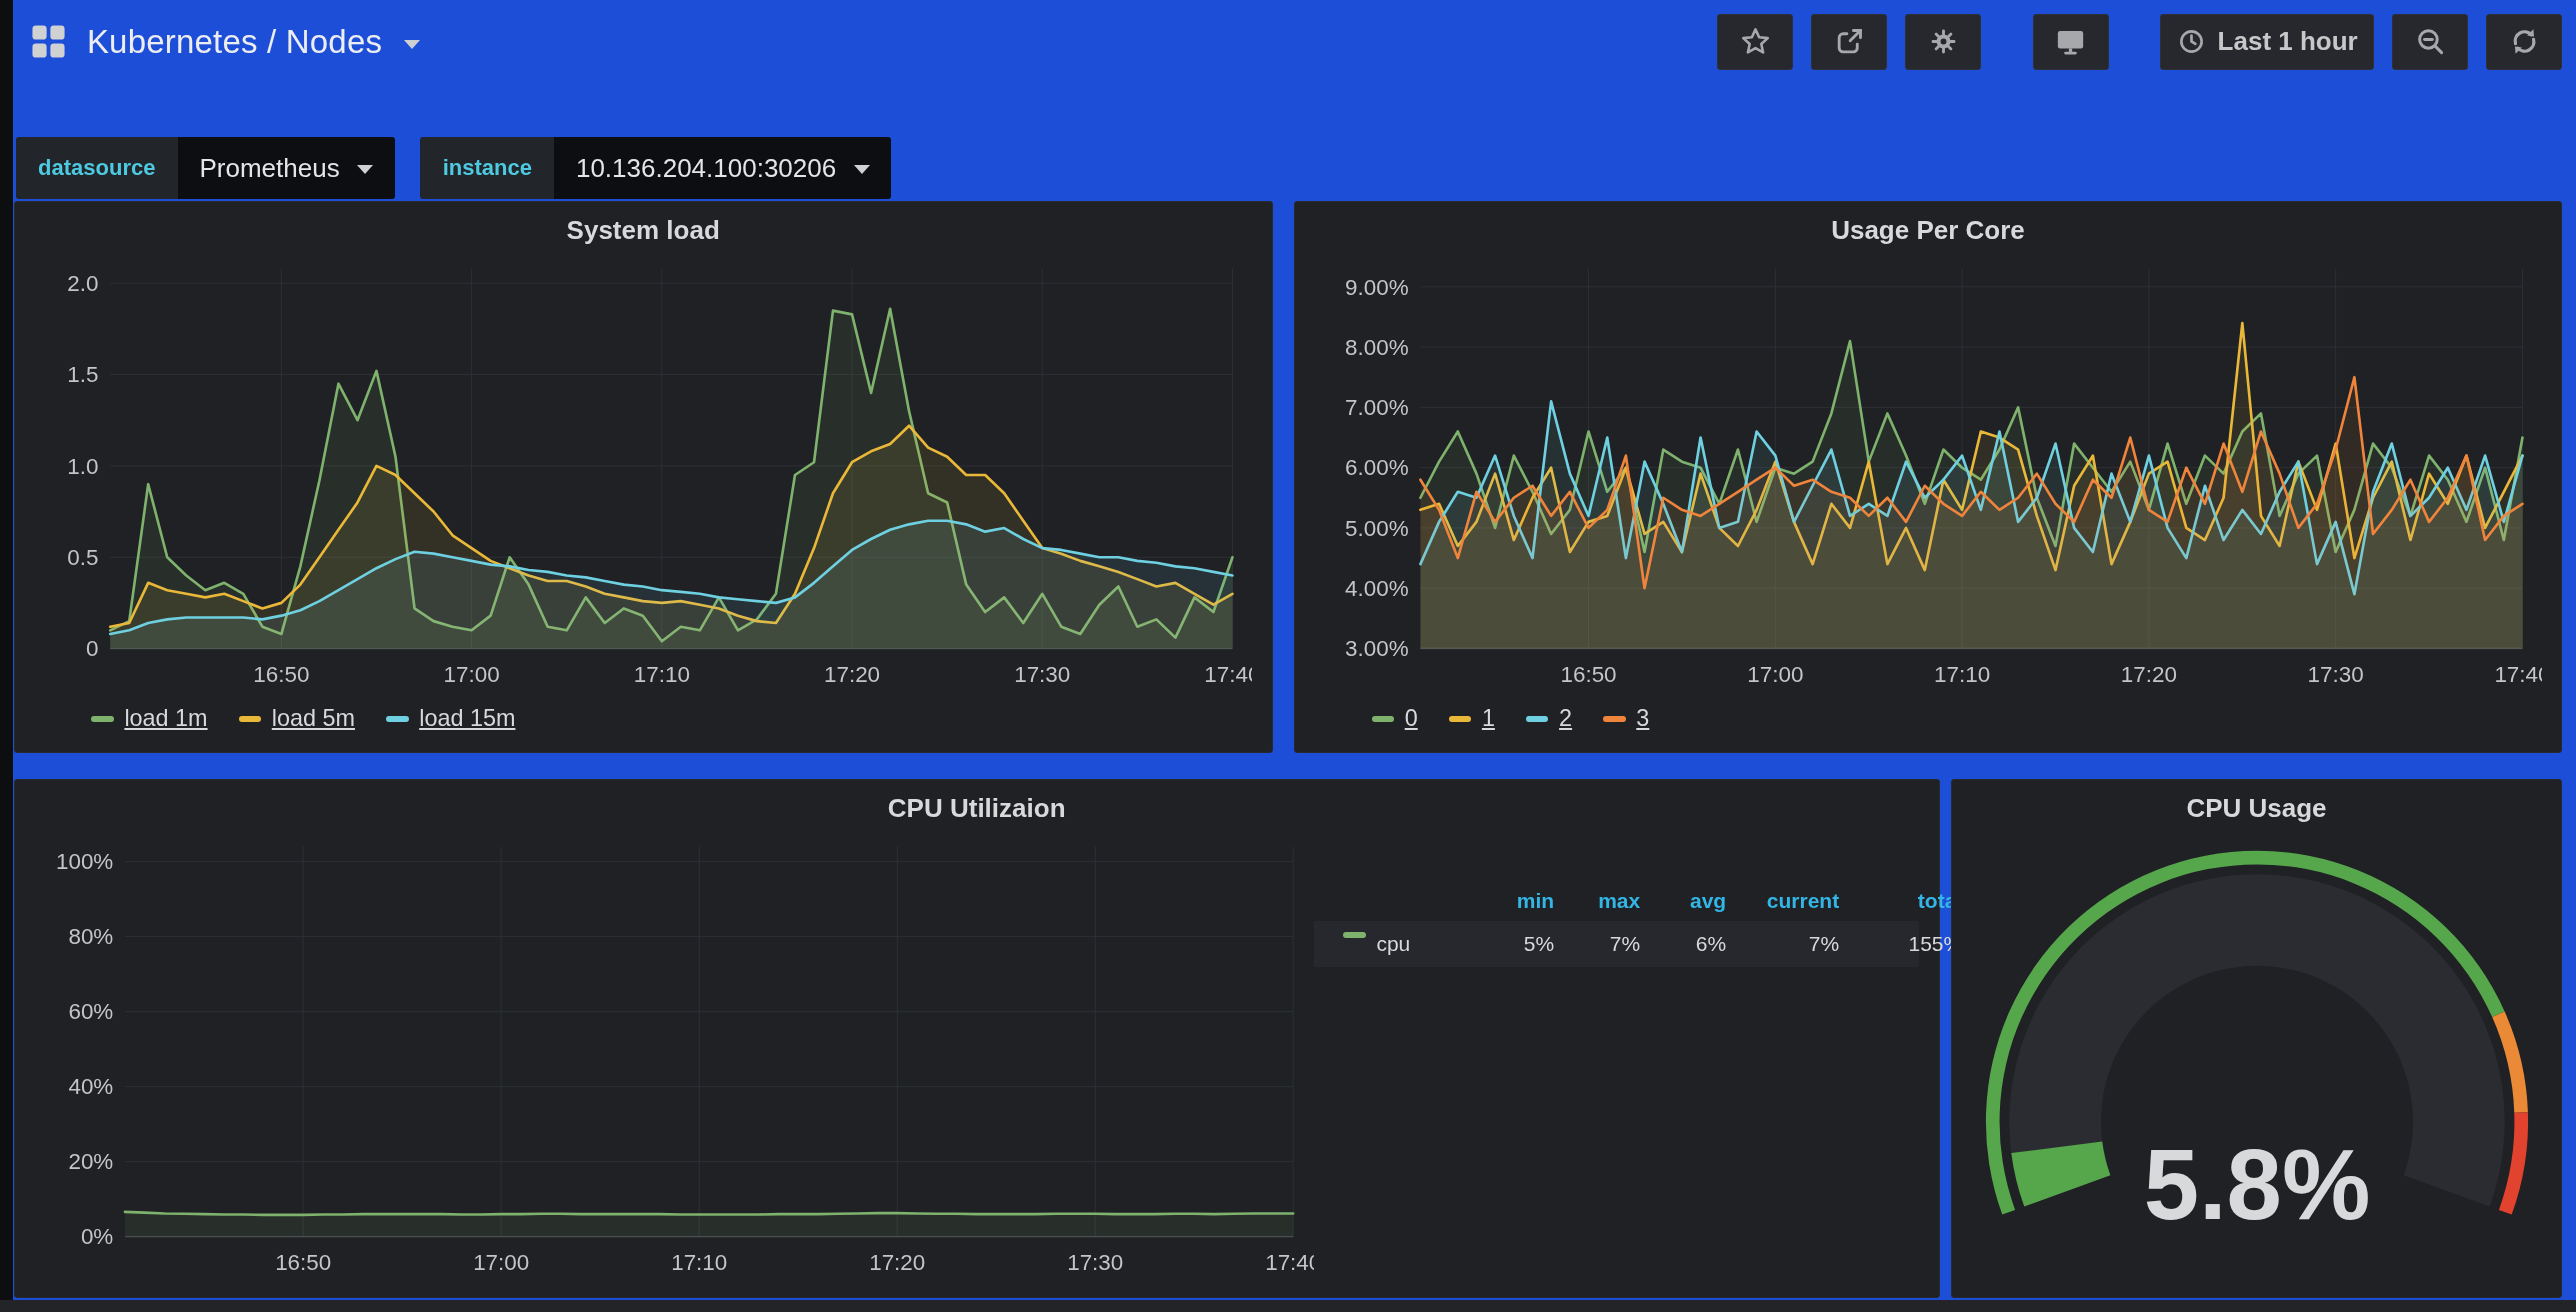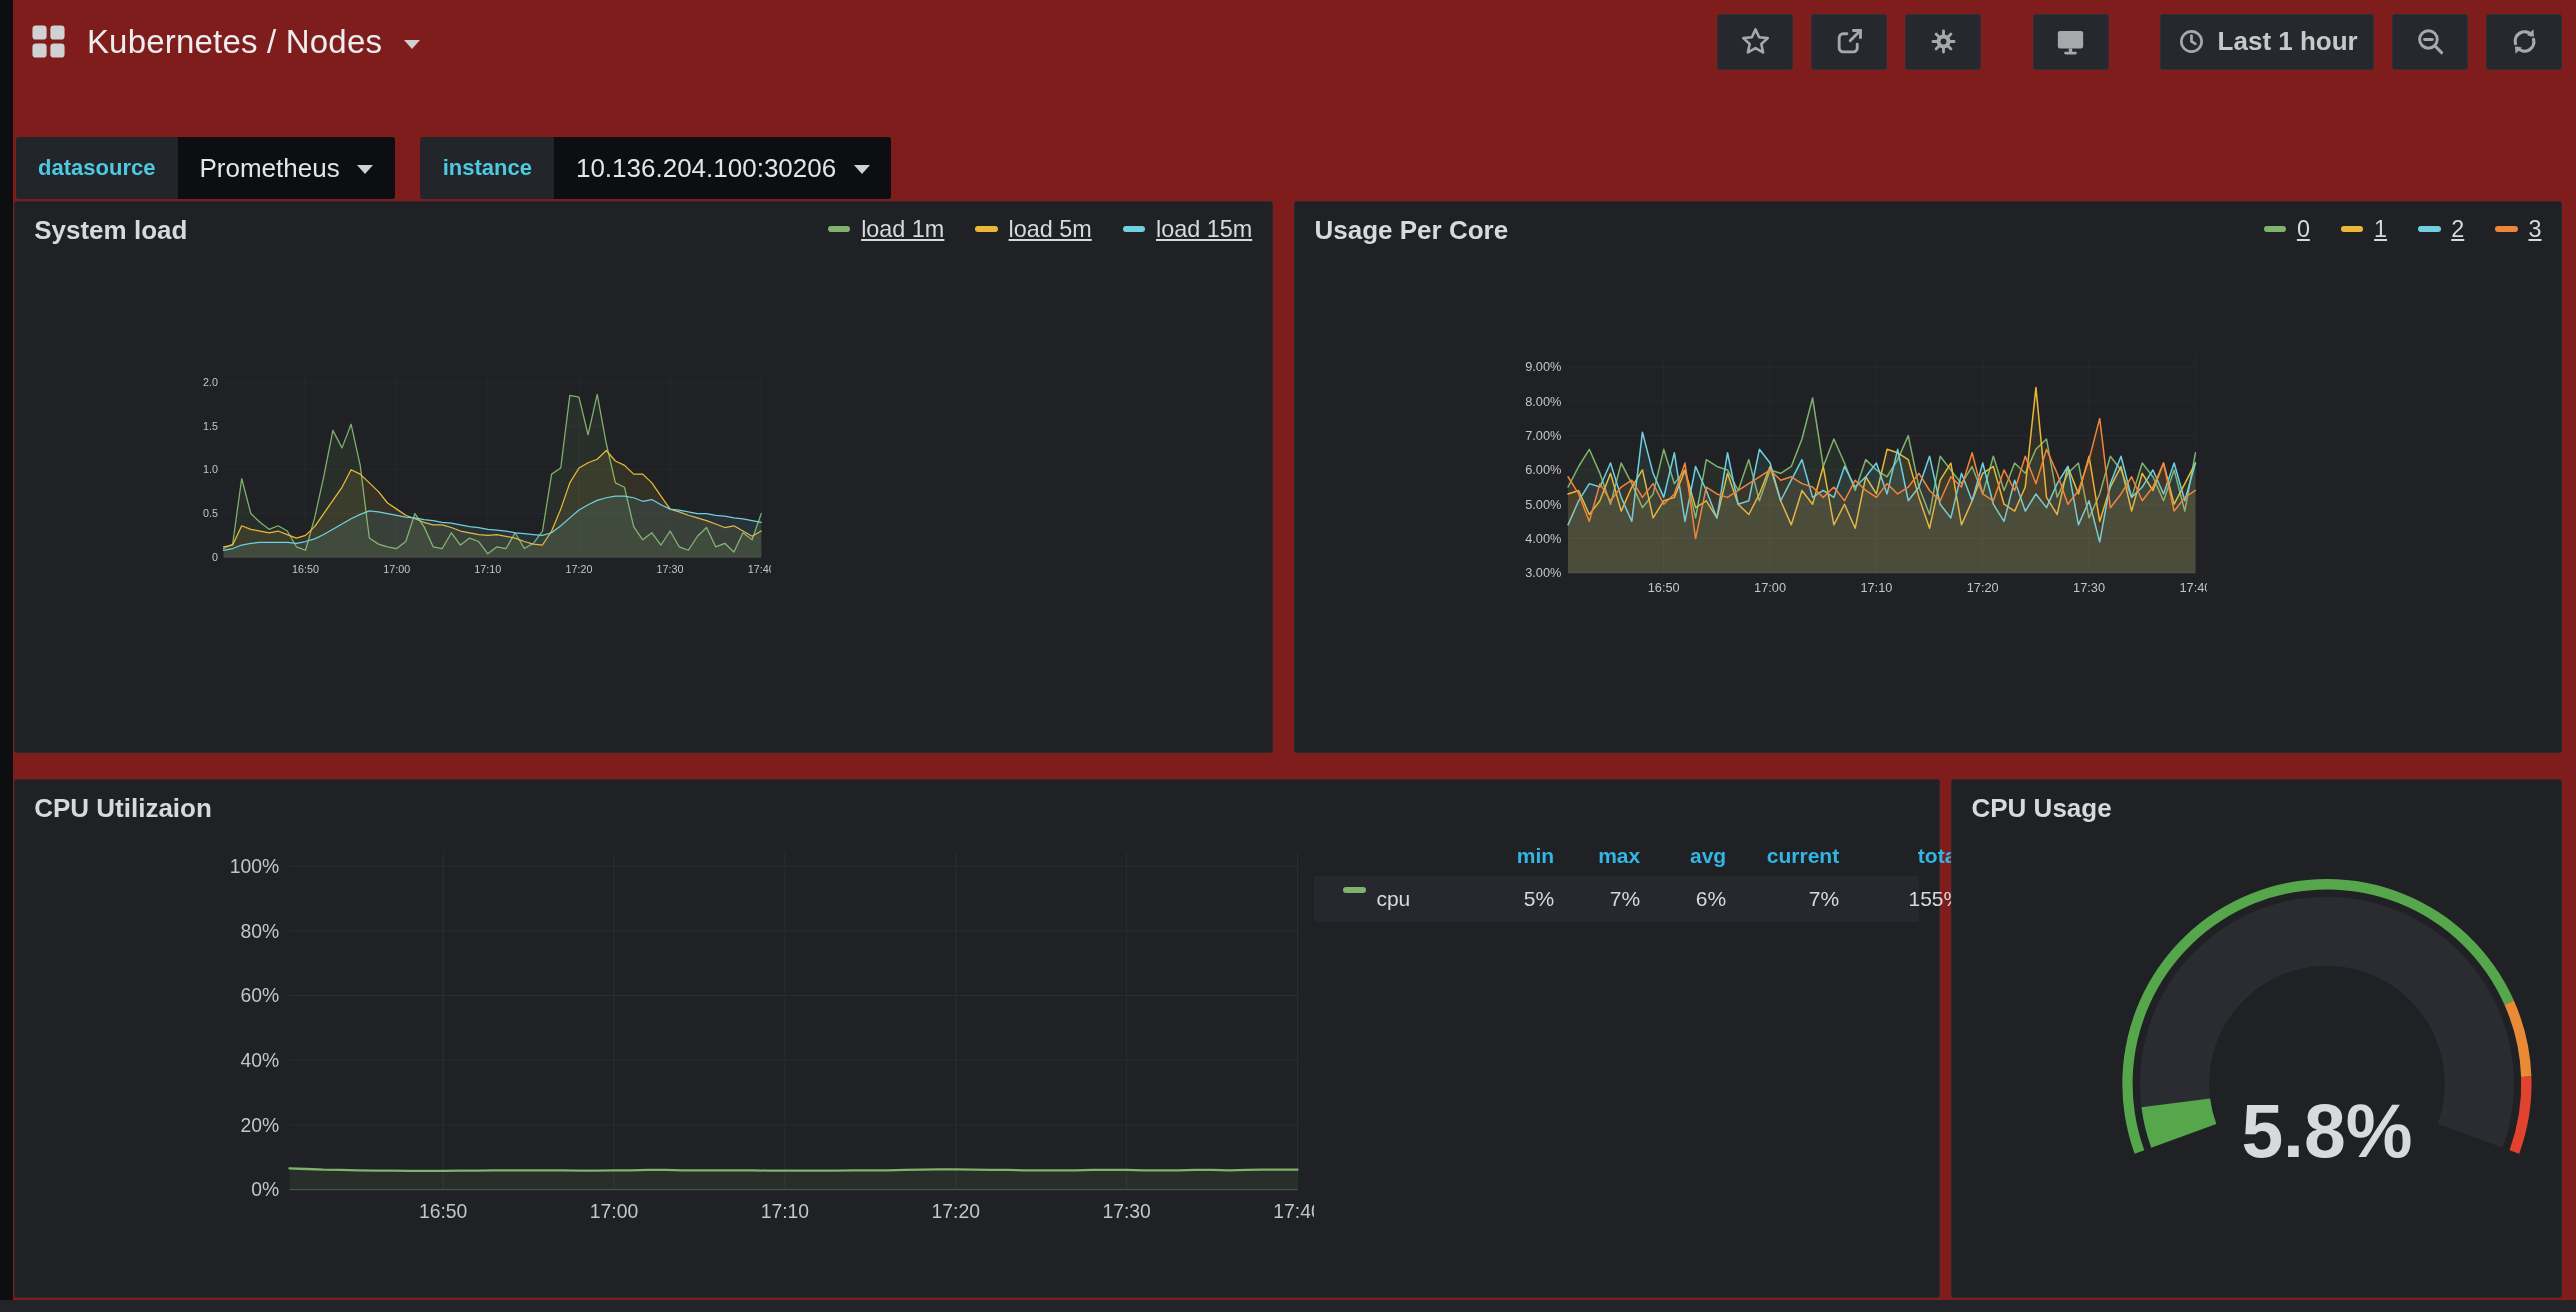--- a/index.html
+++ b/index.html
@@ -1,17 +1,17 @@
 <!DOCTYPE html>
 <html><head>
 <meta charset="utf-8">
 <style>
   html,body{margin:0;padding:0;background:#15161a;width:2576px;height:1312px;overflow:hidden;
     font-family:"Liberation Sans",sans-serif;-webkit-font-smoothing:antialiased;}
-  #root{position:relative;width:2576px;height:1312px;background:#7f1d1d;}
+  #root{position:relative;width:2576px;height:1312px;background:#1d4ed8;}
   .left-edge{position:absolute;left:0;top:0;width:12.7px;height:1312px;background:#0d0e10;}
   .bottom-edge{position:absolute;left:0;bottom:0;width:2576px;height:11.7px;background:#232428;}
 
   
   #navbar{position:absolute;left:12.7px;right:0;top:0;height:83px;display:flex;align-items:center;
     justify-content:space-between;padding:0 13.7px 0 15.6px;box-sizing:border-box;}
   .nav-left{display:flex;align-items:center;gap:17.6px;}
   .nav-left h1{font-size:33px;font-weight:500;color:#ecedee;margin:0;letter-spacing:0.2px;}
   .title-caret{width:0;height:0;border-left:8.8px solid transparent;border-right:8.8px solid transparent;
     border-top:9.8px solid #cfd0d2;margin-left:3.9px;margin-top:5.9px;}
@@ -27,21 +27,21 @@
   .pill{display:flex;height:62px;border-radius:2.9px;overflow:hidden;}
   .pill-label{background:#22252a;color:#4dc9e0;font-weight:700;font-size:22px;display:flex;
     align-items:center;padding:0 22.5px;}
   .pill-value{background:#0c0e11;color:#e4e5e7;font-size:26px;display:flex;align-items:center;
     gap:17.6px;padding:0 21.5px;cursor:pointer;}
   .pill-caret{width:0;height:0;border-left:8.8px solid transparent;border-right:8.8px solid transparent;
     border-top:9.8px solid #d0d1d3;margin-top:3.9px;}
 
   
   .panel{position:absolute;background:#1f2124;border:1px solid #27292d;border-radius:2.9px;
-    display:flex;flex-direction:row;padding:5.9px 19.5px 11.7px;box-sizing:border-box;}
+    display:flex;flex-direction:column;padding:5.9px 19.5px 11.7px;box-sizing:border-box;}
   .p1{left:13.7px;top:201px;width:1259px;height:552px;}
   .p2{left:1294px;top:201px;width:1268px;height:552px;}
   .p3{left:13.7px;top:779px;width:1926px;height:519px;}
   .p4{left:1951px;top:779px;width:611px;height:519px;}
   .panel-title{height:45px;line-height:45px;text-align:center;font-size:26px;font-weight:600;
     color:#d8d9da;cursor:pointer;flex:0 0 auto;}
   .chart{flex:1 1 auto;width:100%;display:block;}
   .legend{height:43px;flex:0 0 auto;display:flex;align-items:center;gap:31px;margin-left:57px;
     font-size:23.4px;color:#d8d9da;}
   .legend-item{display:flex;align-items:center;cursor:pointer;text-decoration:underline;}

